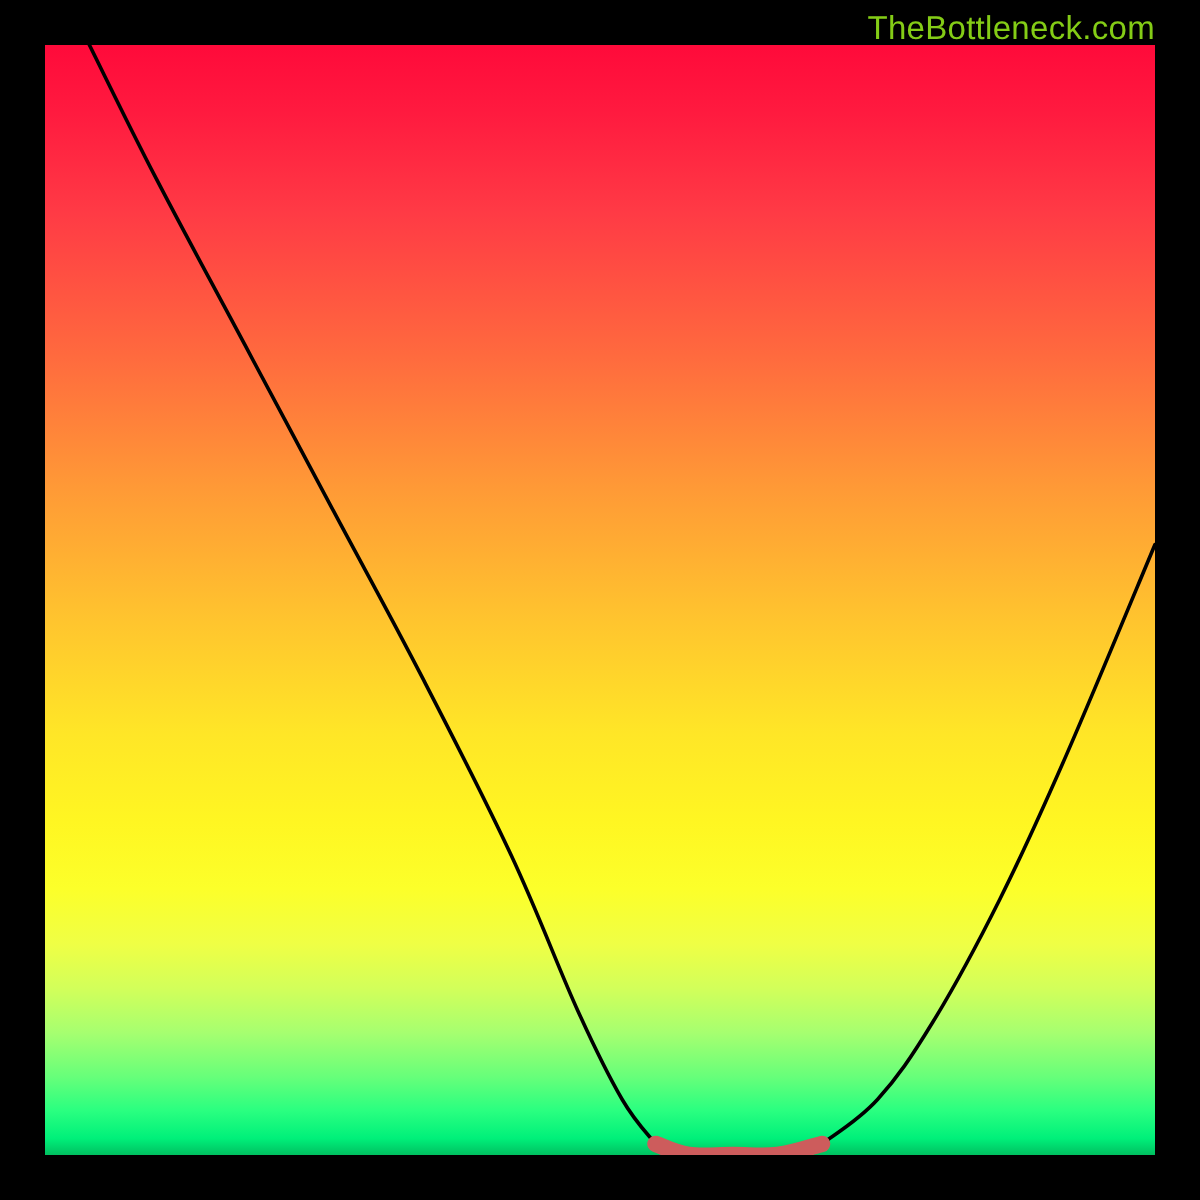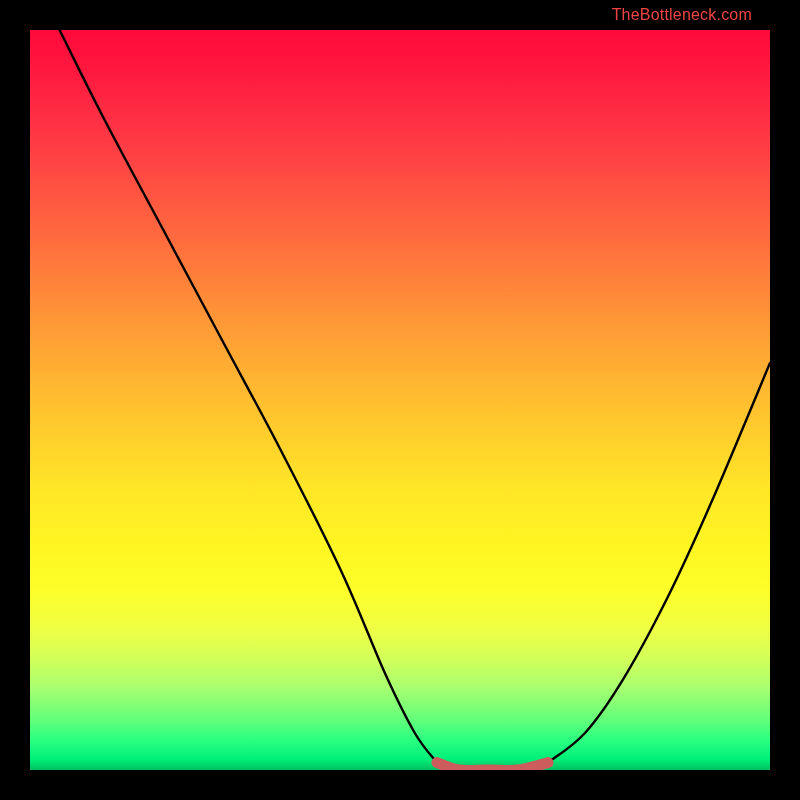--- a/index.html
+++ b/index.html
@@ -42,23 +42,23 @@
       #a6ff70 89%,
       #66ff7a 93%,
       #2aff80 96%,
       #00f07a 98.5%,
       #00c060 100%
     );
   }
   .attribution {
     position: absolute;
     top: 6px;
-    right: 48px;
-    color: #ef4444;
-    font-size: 16px;
+    right: 30px;
+    color: #84cc16;
+    font-size: 22px;
     font-weight: 500;
     letter-spacing: 0.2px;
   }
   svg.curves {
     position: absolute;
     inset: 0;
     width: 100%;
     height: 100%;
   }
 </style>

